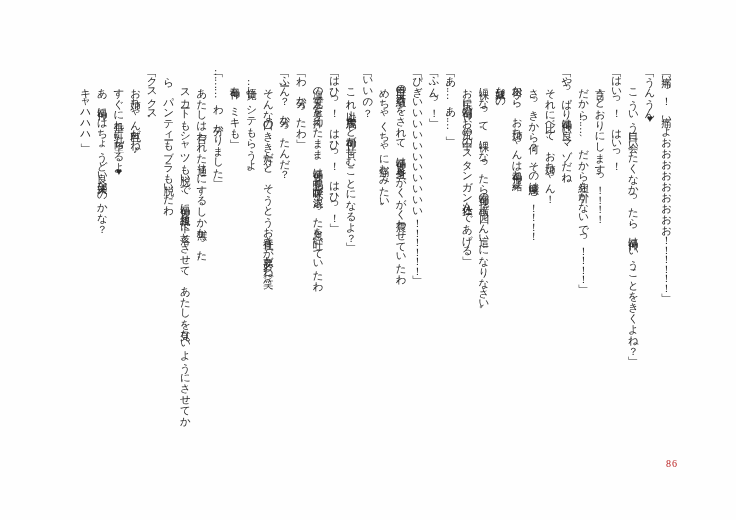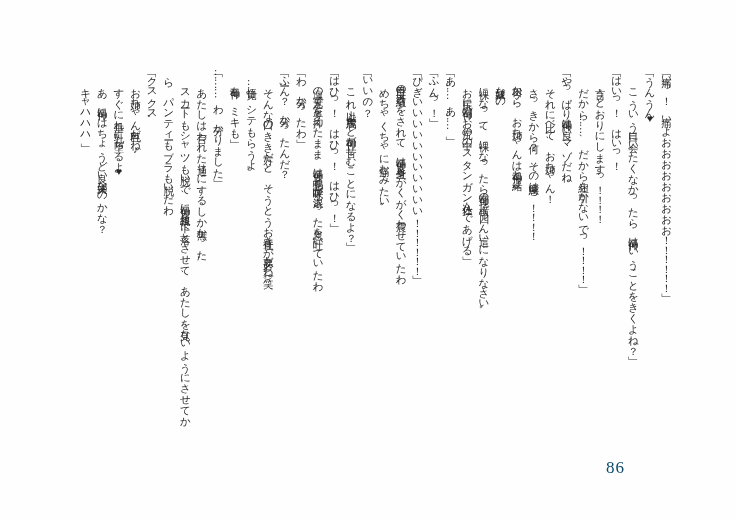--- a/index.html
+++ b/index.html
@@ -31,25 +31,25 @@
     padding: 0;
     font-size: 10.5px;
     line-height: 16.6px;
     letter-spacing: -1px;
   }
   .text-columns p.indent {
     text-indent: 1em;
   }
   .page-number {
     position: absolute;
-    left: 606px;
+    left: 666px;
     top: 458px;
-    font-size: 17px;
+    font-size: 10px;
     letter-spacing: 1px;
-    color: #0c4a6e;
+    color: #b91c1c;
   }
 </style>
 </head>
 <body>
 
 <div class="book-page">
   <div class="text-columns">
       <p>「痛いっ！　痛いよおおおおおおおおお！！！！！！」</p>
       <p>「うんうん♥</p>
       <p class="indent">こういう目に会いたくなかったら、伸司はいうことをきくよね？」</p>

